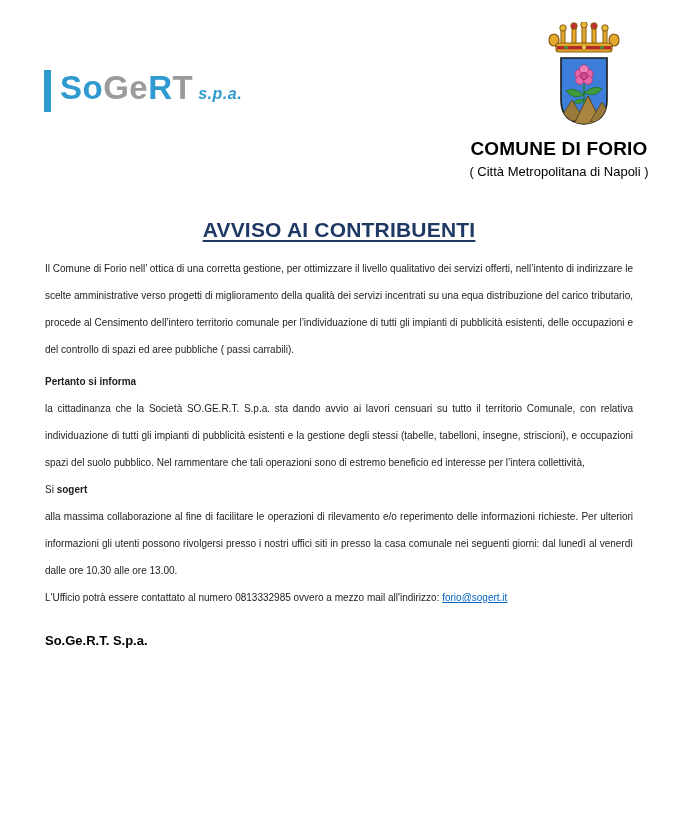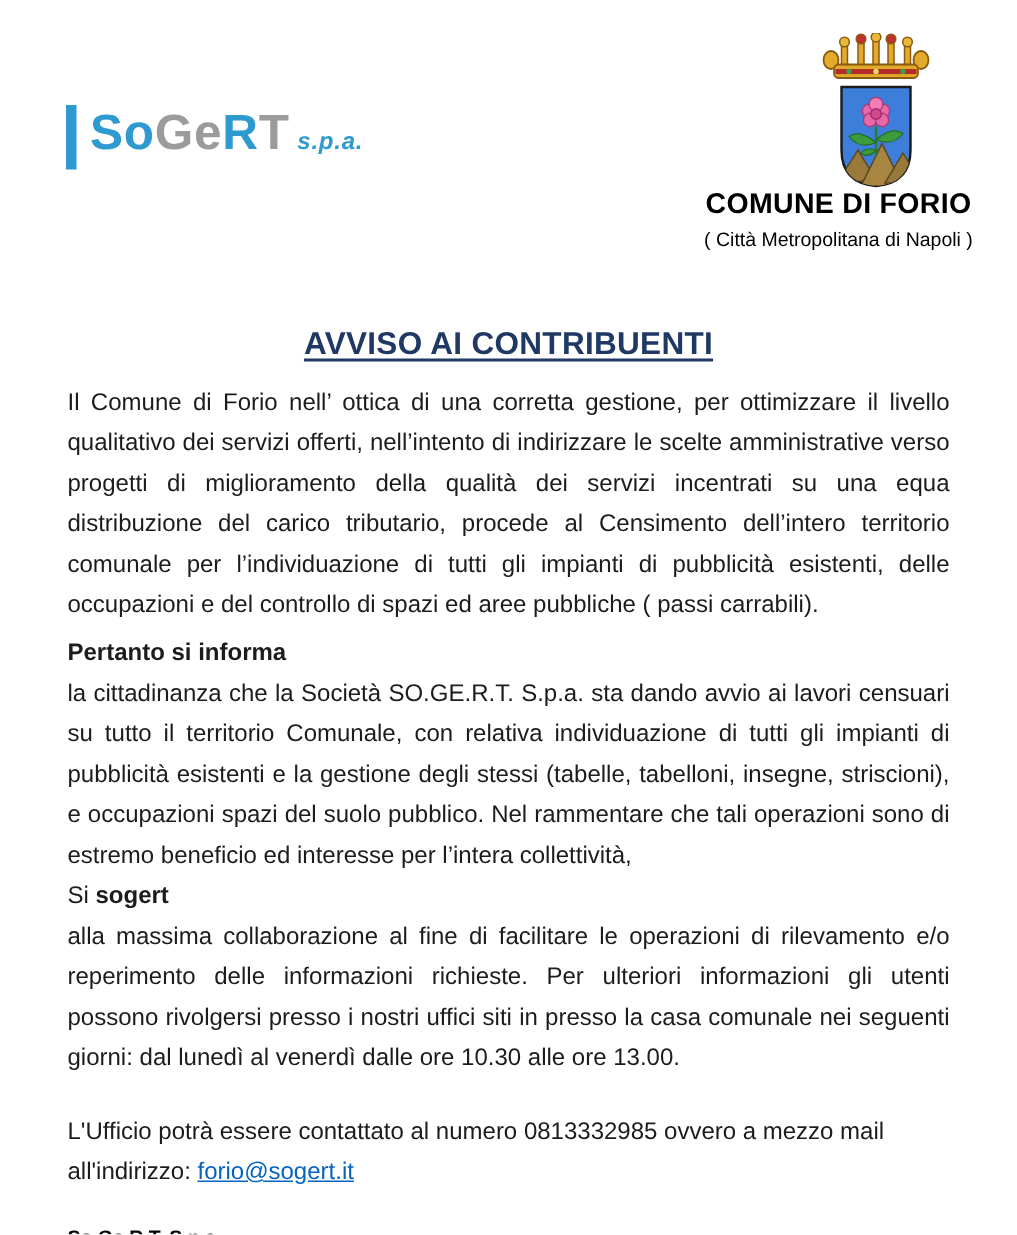--- a/index.html
+++ b/index.html
@@ -20,21 +20,21 @@
   .logo-name { font-size: 33px; font-weight: bold; line-height: 36px; letter-spacing: 0.5px; }
   .lb { color: #2e9ad0; }
   .lg { color: #9b9b9b; }
   .spa { font-size: 16px; font-style: italic; font-weight: bold; color: #2e9ad0; margin-left: 5px; }
   .tagline { font-size: 14.5px; font-style: italic; color: #a0a0a0; margin-top: 3px; letter-spacing: 0.3px; }
 
   
   .coa { position: absolute; top: 22px; right: 50px; width: 88px; height: 108px; }
 
   
-  .muni { position: absolute; top: 126px; left: 440px; width: 238px; text-align: center; }
+  .muni { position: absolute; top: 138px; left: 440px; width: 238px; text-align: center; }
   .muni-name { font-size: 19px; font-weight: bold; color: #000; letter-spacing: 0.2px; }
   .muni-sub { font-size: 13px; color: #000; margin-top: 4px; }
 
   
   .content { padding: 0 45px; }
   .title {
     margin-top: 218px;
     text-align: center;
     font-size: 21px;
     font-weight: bold;
@@ -45,27 +45,27 @@
     letter-spacing: 0.2px;
   }
   .subject {
     margin-top: 52px;
     text-align: center;
     font-size: 11.5px;
     font-weight: bold;
     line-height: 22px;
     color: #000;
   }
-  .body { font-size: 16px; line-height: 27px; color: #1c1c1c; }
+  .body { font-size: 10px; line-height: 27px; color: #1c1c1c; }
   .j { text-align: justify; }
   .bold { font-weight: bold; }
   .p1 { margin-top: 13px; }
   .informa { margin-top: 5px; }
   .mail { color: #0563c1; text-decoration: underline; cursor: pointer; }
-  .contact { margin-top: 22px; }
+  .contact { margin-top: 0; }
   .signature { margin-top: 22px; padding-right: 48px; font-size: 13px; color: #000; }
 </style>
 </head>
 <body>
 
 <div class="page">
 
   <div class="logo">
     <div class="logo-bar"></div>
     <div class="logo-main">

